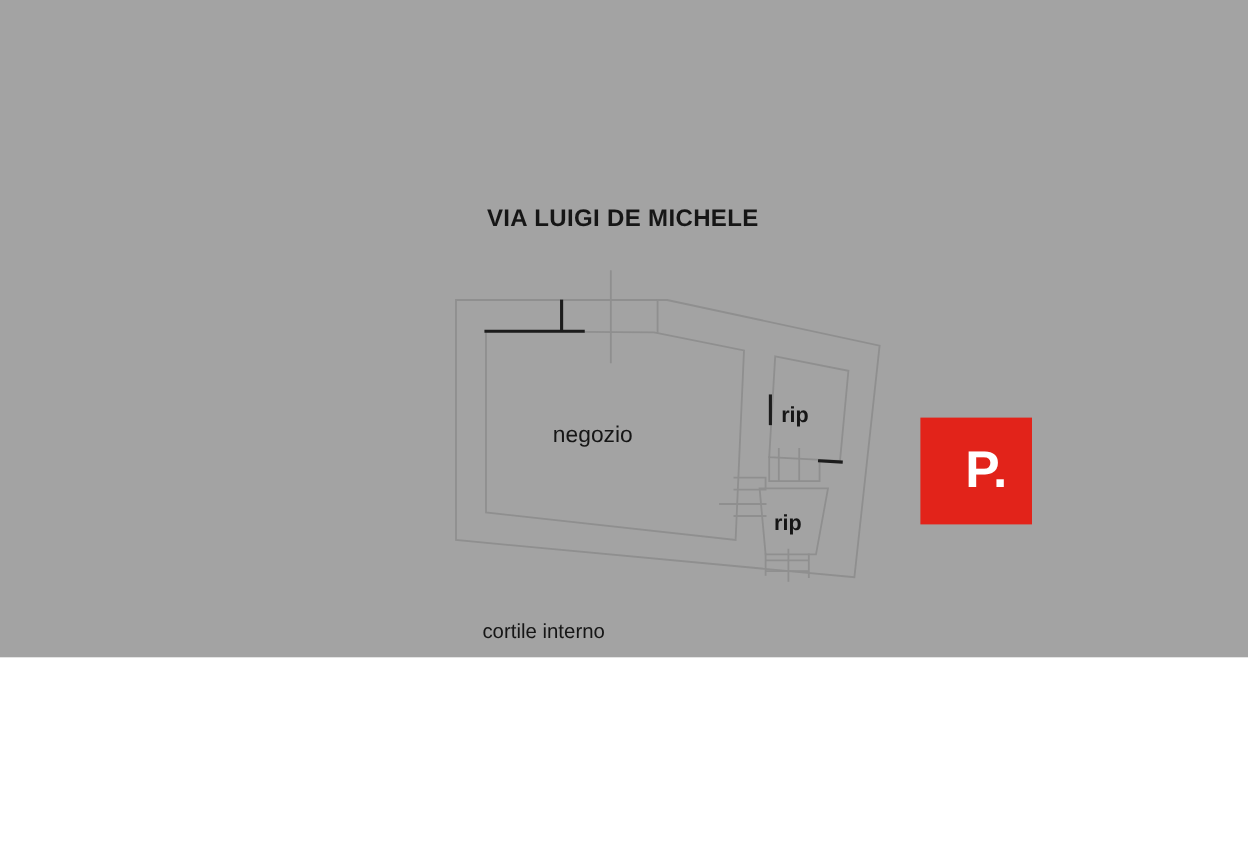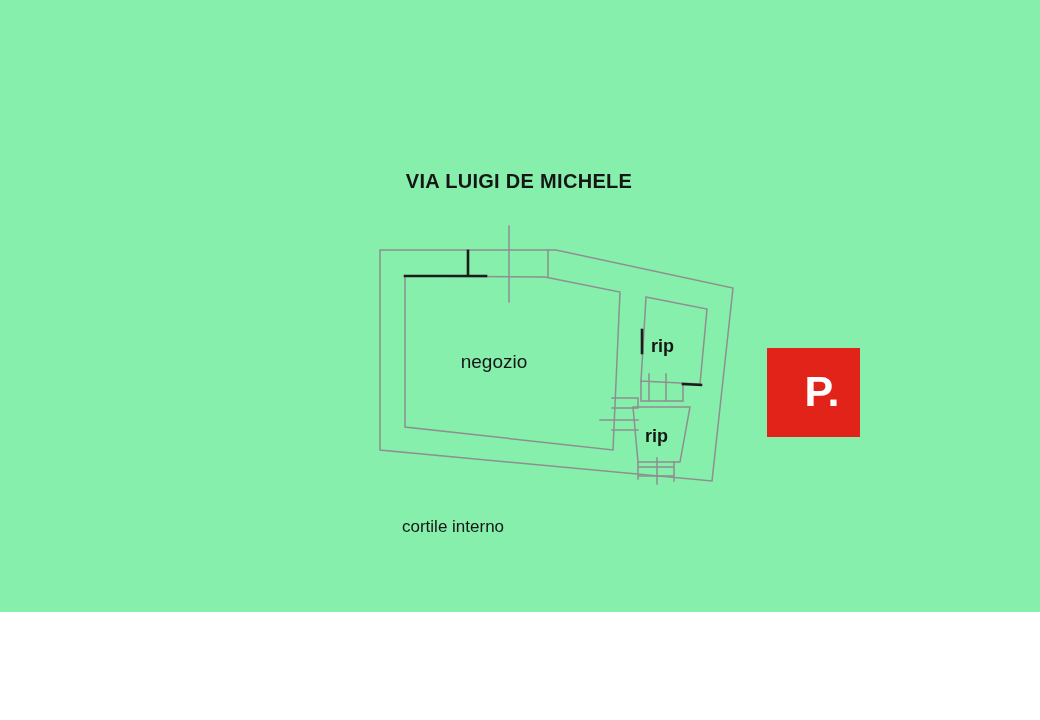--- a/index.html
+++ b/index.html
@@ -3,22 +3,22 @@
 <meta charset="utf-8">
 <style>
   html, body {
     margin: 0;
     padding: 0;
     background: #ffffff;
   }
   .screen {
     position: relative;
     width: 1040px;
-    height: 612px;
-    background: #86efac;
+    height: 548px;
+    background: #a3a3a3;
     overflow: hidden;
     font-family: "Liberation Sans", sans-serif;
   }
   svg { display: block; }
   text { user-select: none; }
 </style>
 </head>
 <body>
 
 <div class="screen">

